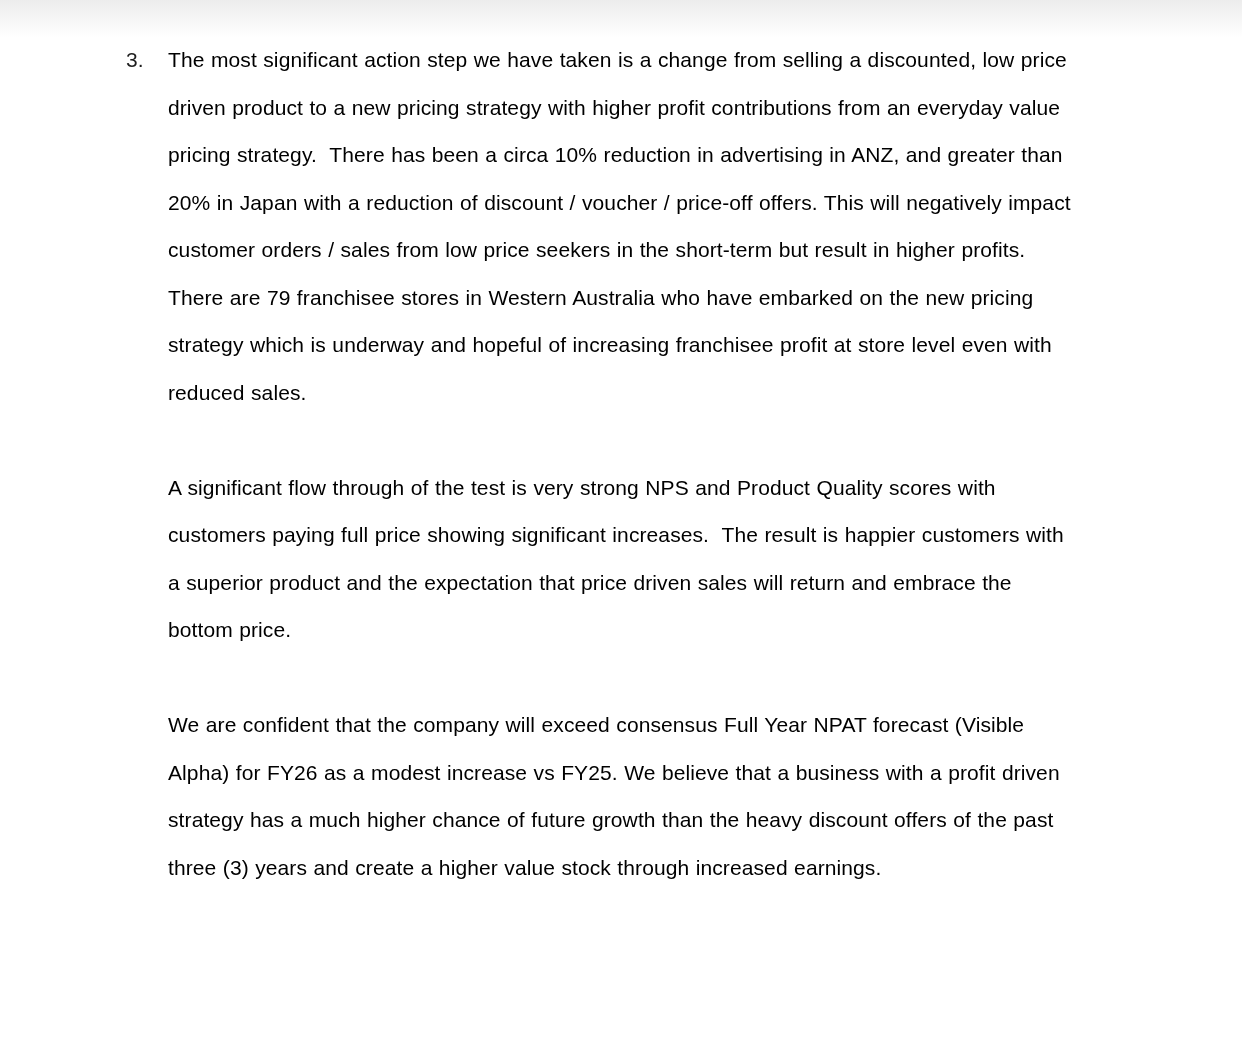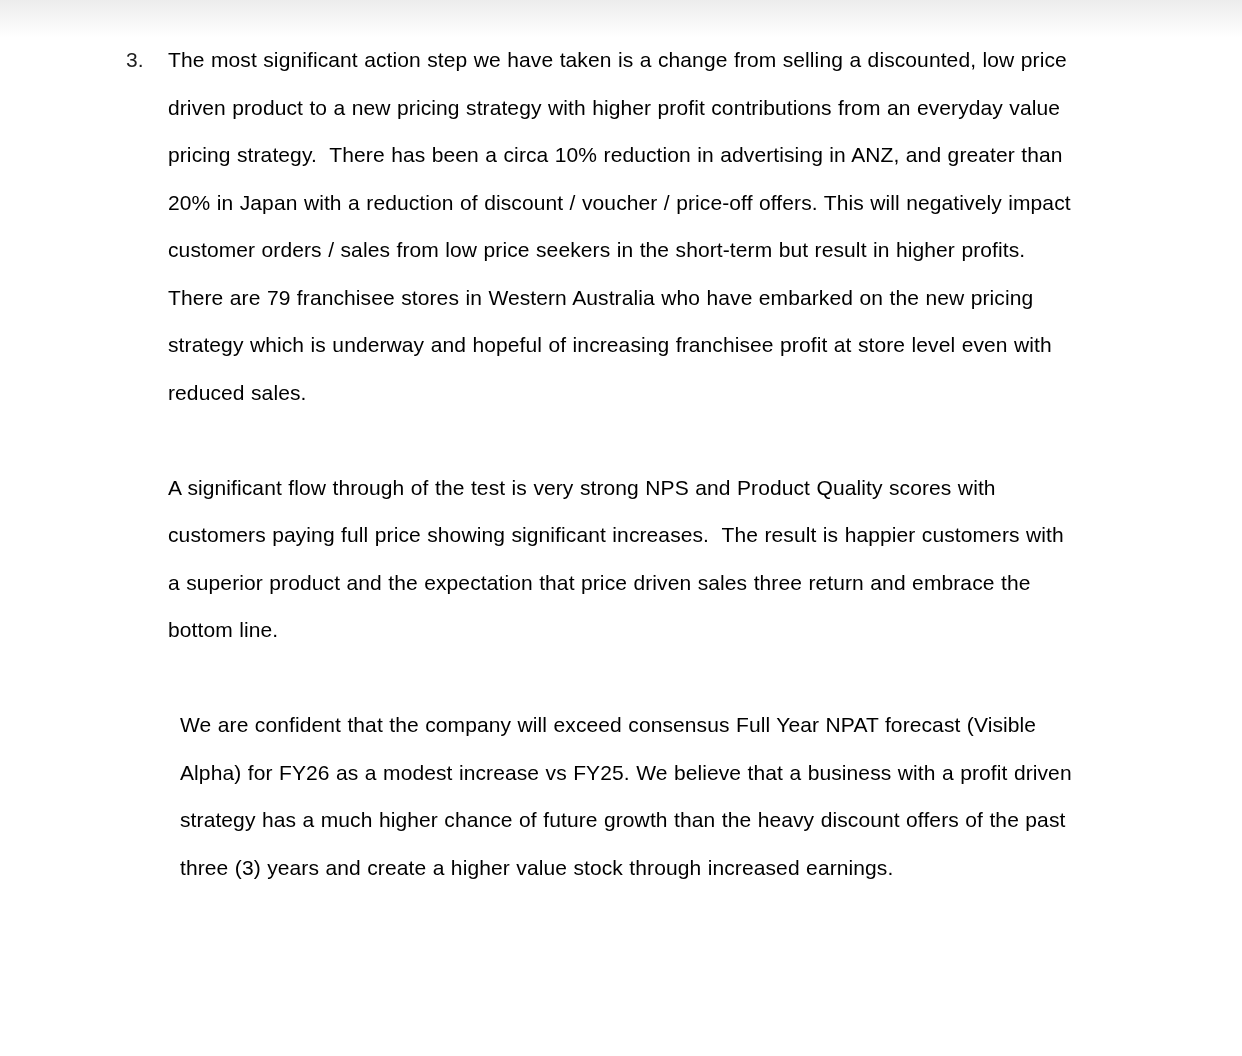--- a/index.html
+++ b/index.html
@@ -47,31 +47,30 @@
     margin: 0 0 47.5px 0;
     font-size: 21px;
     line-height: 47.5px;
     color: #000000;
     letter-spacing: 0.1px;
     white-space: pre-wrap;
     word-spacing: 0.5px;
   }
   .text-col p:last-child {
     margin-bottom: 0;
-    margin-left: 12px;
   }
 </style>
 </head>
 <body>
 
 <div class="page">
   <div class="top-shadow"></div>
   <div class="doc-body">
     <div class="list-item">
       <div class="marker">3.</div>
       <div class="text-col">
         <p>The most significant action step we have taken is a change from selling a discounted, low price driven product to a new pricing strategy with higher profit contributions from an everyday value pricing strategy.  There has been a circa 10% reduction in advertising in ANZ, and greater than 20% in Japan with a reduction of discount / voucher / price-off offers. This will negatively impact customer orders / sales from low price seekers in the short-term but result in higher profits.  There are 79 franchisee stores in Western Australia who have embarked on the new pricing strategy which is underway and hopeful of increasing franchisee profit at store level even with reduced sales.</p>
-        <p>A significant flow through of the test is very strong NPS and Product Quality scores with customers paying full price showing significant increases.  The result is happier customers with a superior product and the expectation that price driven sales three return and embrace the bottom line.</p>
+        <p>A significant flow through of the test is very strong NPS and Product Quality scores with customers paying full price showing significant increases.  The result is happier customers with a superior product and the expectation that price driven sales will return and embrace the bottom price.</p>
         <p>We are confident that the company will exceed consensus Full Year NPAT forecast (Visible Alpha) for FY26 as a modest increase vs FY25. We believe that a business with a profit driven strategy has a much higher chance of future growth than the heavy discount offers of the past three (3) years and create a higher value stock through increased earnings.</p>
       </div>
     </div>
   </div>
 </div>
 
 </body></html>

